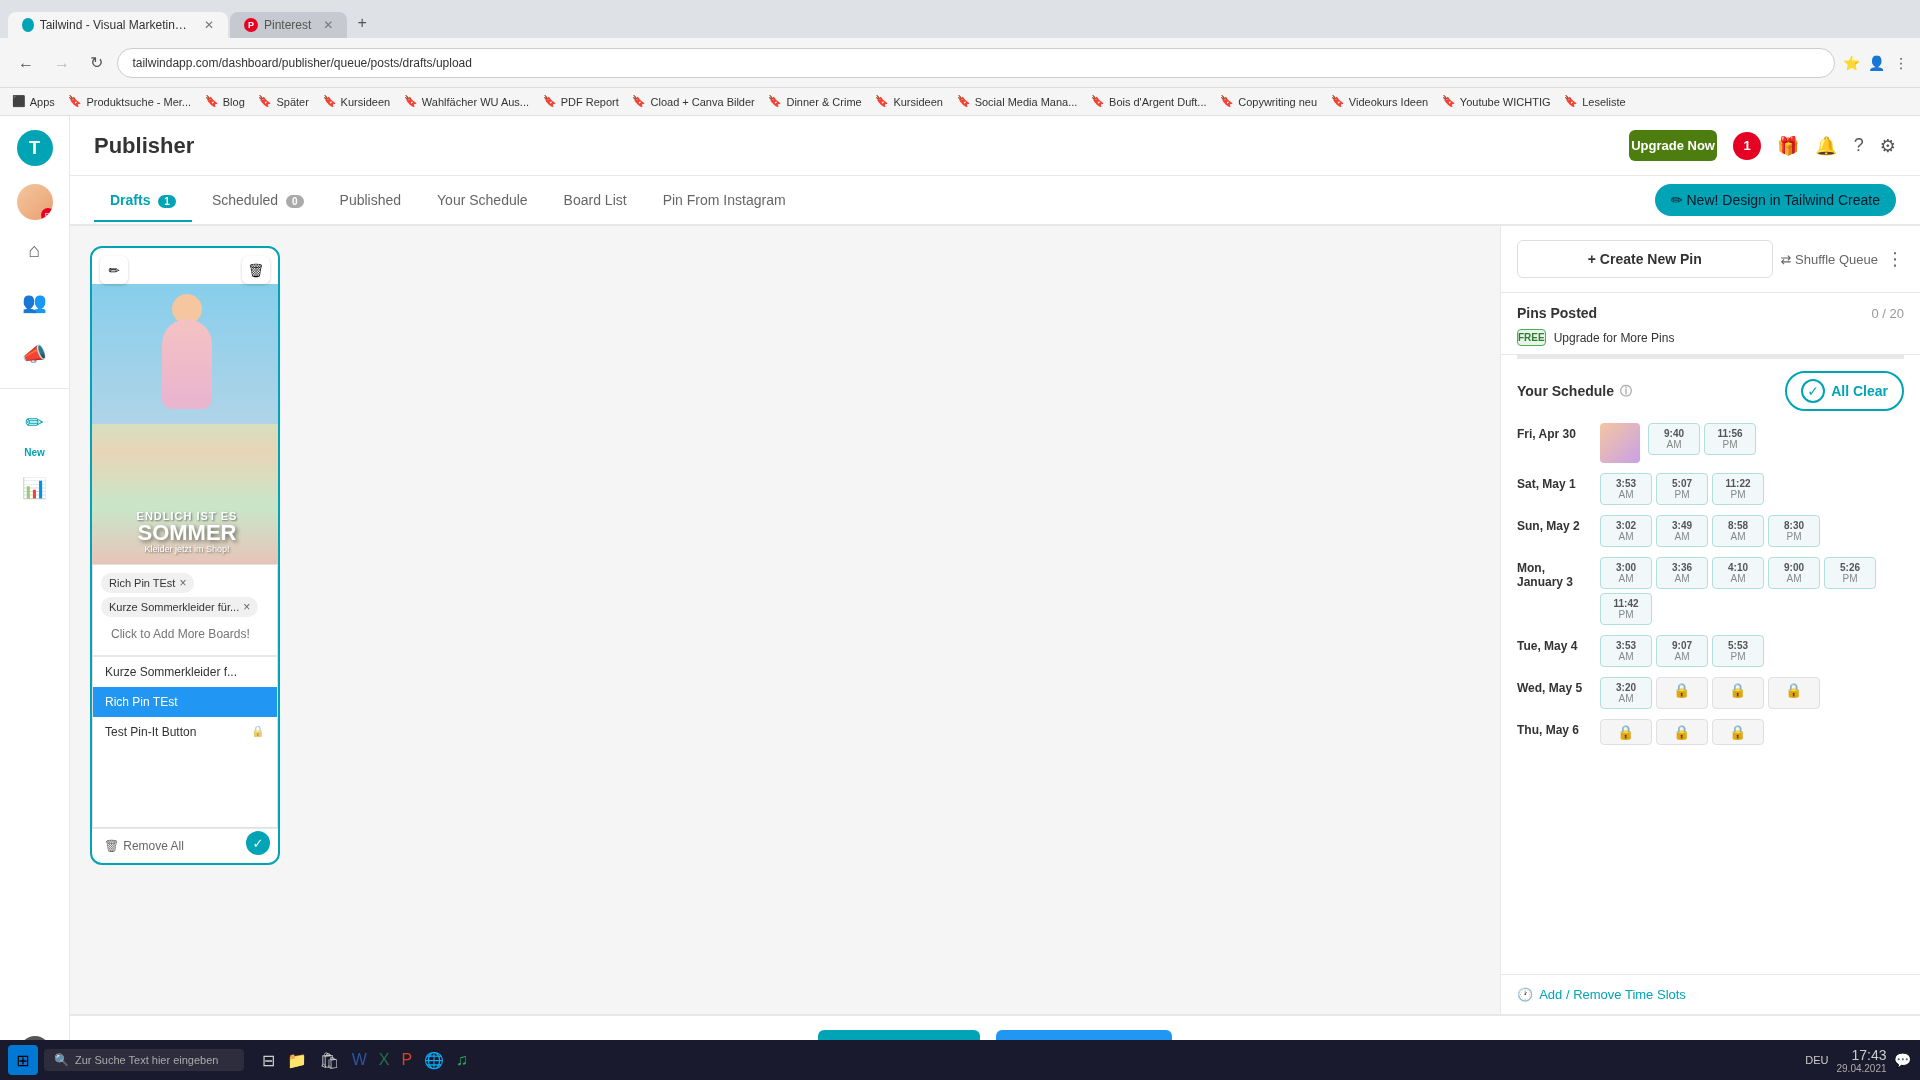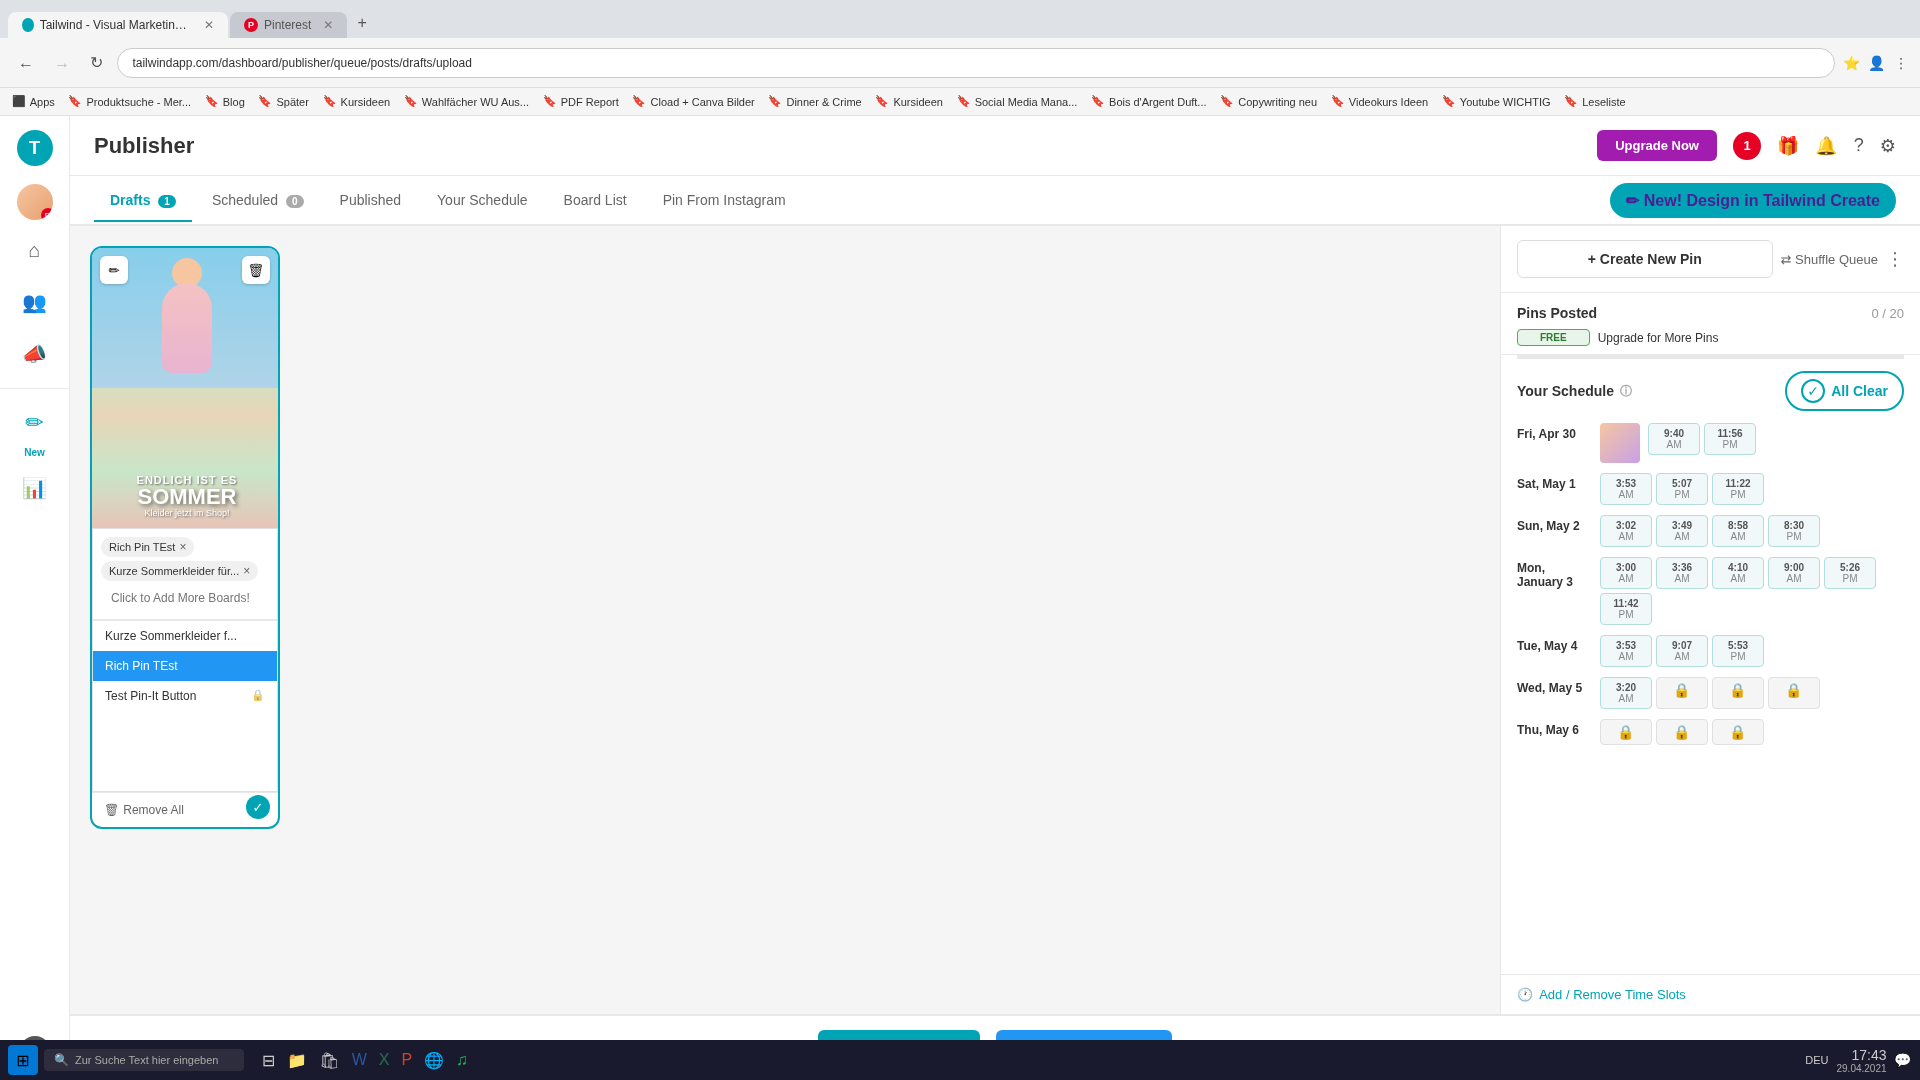--- a/index.html
+++ b/index.html
@@ -43,45 +43,45 @@
     .sidebar-new-label { font-size: 10px; color: #00a4b4; font-weight: 600; }
     .sidebar-help { margin-top: auto; width: 32px; height: 32px; background: #555; border-radius: 50%; display: flex; align-items: center; justify-content: center; color: white; font-size: 14px; font-weight: bold; cursor: pointer; }
 
     
     .main-content { flex: 1; display: flex; flex-direction: column; overflow: hidden; }
 
     
     .app-header { background: white; padding: 0 24px; height: 60px; display: flex; align-items: center; justify-content: space-between; border-bottom: 1px solid #e8e8e8; }
     .app-title { font-size: 22px; font-weight: 700; color: #333; }
     .header-right { display: flex; align-items: center; gap: 16px; }
-    .upgrade-btn { background: #a21caf; color: white; border: none; border-radius: 6px; padding: 8px 18px; font-size: 13px; font-weight: 600; cursor: pointer; }
+    .upgrade-btn { background: #4d7c0f; color: white; border: none; border-radius: 6px; padding: 8px 2px; font-size: 13px; font-weight: 600; cursor: pointer; }
     .header-icon { font-size: 18px; color: #555; cursor: pointer; position: relative; }
     .gift-icon { color: #e8a070; }
 
     
     .nav-tabs { background: white; padding: 0 24px; border-bottom: 2px solid #e8e8e8; display: flex; align-items: center; gap: 4px; height: 50px; }
     .nav-tab { padding: 12px 16px; font-size: 14px; color: #666; cursor: pointer; position: relative; white-space: nowrap; }
     .nav-tab.active { color: #00a4b4; font-weight: 600; }
     .nav-tab.active::after { content: ''; position: absolute; bottom: -2px; left: 0; right: 0; height: 2px; background: #00a4b4; }
     .tab-badge { display: inline-block; background: #00a4b4; color: white; border-radius: 10px; padding: 1px 6px; font-size: 10px; font-weight: 700; margin-left: 4px; }
     .tab-badge.grey { background: #aaa; }
-    .new-design-btn { margin-left: auto; background: #00a4b4; color: #4c1d95; border: none; border-radius: 20px; padding: 8px 16px; font-size: 16px; font-weight: 700; cursor: pointer; display: flex; align-items: center; gap: 6px; }
+    .new-design-btn { margin-left: auto; background: #00a4b4; color: #0f172a; border: none; border-radius: 20px; padding: 8px 16px; font-size: 14px; font-weight: 400; cursor: pointer; display: flex; align-items: center; gap: 6px; }
 
     
     .content-area { display: flex; flex: 1; overflow: hidden; }
 
     
     .pins-area { flex: 1; padding: 20px; overflow-y: auto; }
 
     
     .pin-card { width: 190px; border: 2px solid #00a4b4; border-radius: 12px; overflow: hidden; background: white; position: relative; }
     .pin-card-header { position: absolute; top: 8px; left: 8px; right: 8px; display: flex; justify-content: space-between; z-index: 2; }
     .pin-edit-btn { background: white; border: none; border-radius: 6px; width: 28px; height: 28px; display: flex; align-items: center; justify-content: center; cursor: pointer; box-shadow: 0 1px 3px rgba(0,0,0,0.2); }
     .pin-delete-btn { background: white; border: none; border-radius: 6px; width: 28px; height: 28px; display: flex; align-items: center; justify-content: center; cursor: pointer; box-shadow: 0 1px 3px rgba(0,0,0,0.2); }
-    .pin-image { width: 190px; height: 280px; background: linear-gradient(to bottom, #87CEEB 0%, #c8e6c9 40%, #e8d5b7 60%); position: relative; overflow: hidden; }
+    .pin-image { width: 190px; height: 280px; background: linear-gradient(to bottom, #87CEEB 0%, #c8e6c9 40%, #e8d5b7 60%); position: relative; overflow: hidden; margin-top: 36px; }
     .pin-text-small { font-size: 11px; color: white; font-weight: 600; letter-spacing: 1px; text-shadow: 1px 1px 2px rgba(0,0,0,0.5); }
     .pin-text-large { font-size: 22px; font-weight: 900; color: white; text-shadow: 2px 2px 4px rgba(0,0,0,0.5); line-height: 1; }
     .pin-text-bottom { font-size: 9px; color: white; text-shadow: 1px 1px 2px rgba(0,0,0,0.5); }
     .pin-check { position: absolute; bottom: 8px; right: 8px; z-index: 2; }
     .check-circle { width: 24px; height: 24px; background: #00a4b4; border-radius: 50%; display: flex; align-items: center; justify-content: center; color: white; font-size: 13px; }
 
     
     .board-selector { border: 1px solid #e0e0e0; background: white; }
     .board-tags { display: flex; flex-wrap: wrap; gap: 4px; padding: 8px; border-bottom: 1px solid #e8e8e8; }
     .board-tag { display: flex; align-items: center; gap: 4px; background: #f0f0f0; border-radius: 12px; padding: 3px 8px; font-size: 11px; color: #333; }
@@ -103,21 +103,21 @@
     .create-pin-btn { flex: 1; background: white; border: 1px solid #ddd; border-radius: 6px; padding: 10px 14px; font-size: 14px; font-weight: 600; color: #333; cursor: pointer; display: flex; align-items: center; justify-content: center; gap: 6px; }
     .shuffle-btn { background: none; border: none; color: #666; font-size: 13px; cursor: pointer; display: flex; align-items: center; gap: 4px; white-space: nowrap; }
     .more-btn { background: none; border: none; color: #666; font-size: 18px; cursor: pointer; }
 
     
     .pins-posted-section { padding: 12px 16px 8px; border-bottom: 1px solid #e8e8e8; }
     .pins-posted-header { display: flex; justify-content: space-between; align-items: center; margin-bottom: 8px; }
     .pins-posted-label { font-size: 14px; font-weight: 600; color: #333; }
     .pins-posted-count { font-size: 13px; color: #999; }
     .upgrade-free-btn { display: flex; align-items: center; gap: 8px; }
-    .free-badge { background: #e8f5e9; color: #2e7d32; border: 1px solid #4caf50; border-radius: 4px; padding: 2px 22px; font-size: 10px; font-weight: 700; }
+    .free-badge { background: #e8f5e9; color: #2e7d32; border: 1px solid #4caf50; border-radius: 4px; padding: 2px 0; font-size: 10px; font-weight: 700; }
     .upgrade-link { font-size: 12px; color: #333; cursor: pointer; }
 
     
     .schedule-section { padding: 12px 16px; flex: 1; overflow-y: auto; }
     .schedule-header { display: flex; align-items: center; justify-content: space-between; margin-bottom: 12px; }
     .schedule-title { font-size: 14px; font-weight: 700; color: #333; display: flex; align-items: center; gap: 6px; }
     .all-clear-btn { display: flex; align-items: center; gap: 6px; border: 2px solid #00a4b4; border-radius: 20px; padding: 6px 14px; cursor: pointer; background: white; }
     .all-clear-circle { width: 24px; height: 24px; border: 2px solid #00a4b4; border-radius: 50%; display: flex; align-items: center; justify-content: center; color: #00a4b4; font-size: 14px; }
     .all-clear-text { font-size: 14px; font-weight: 700; color: #00a4b4; }
 

